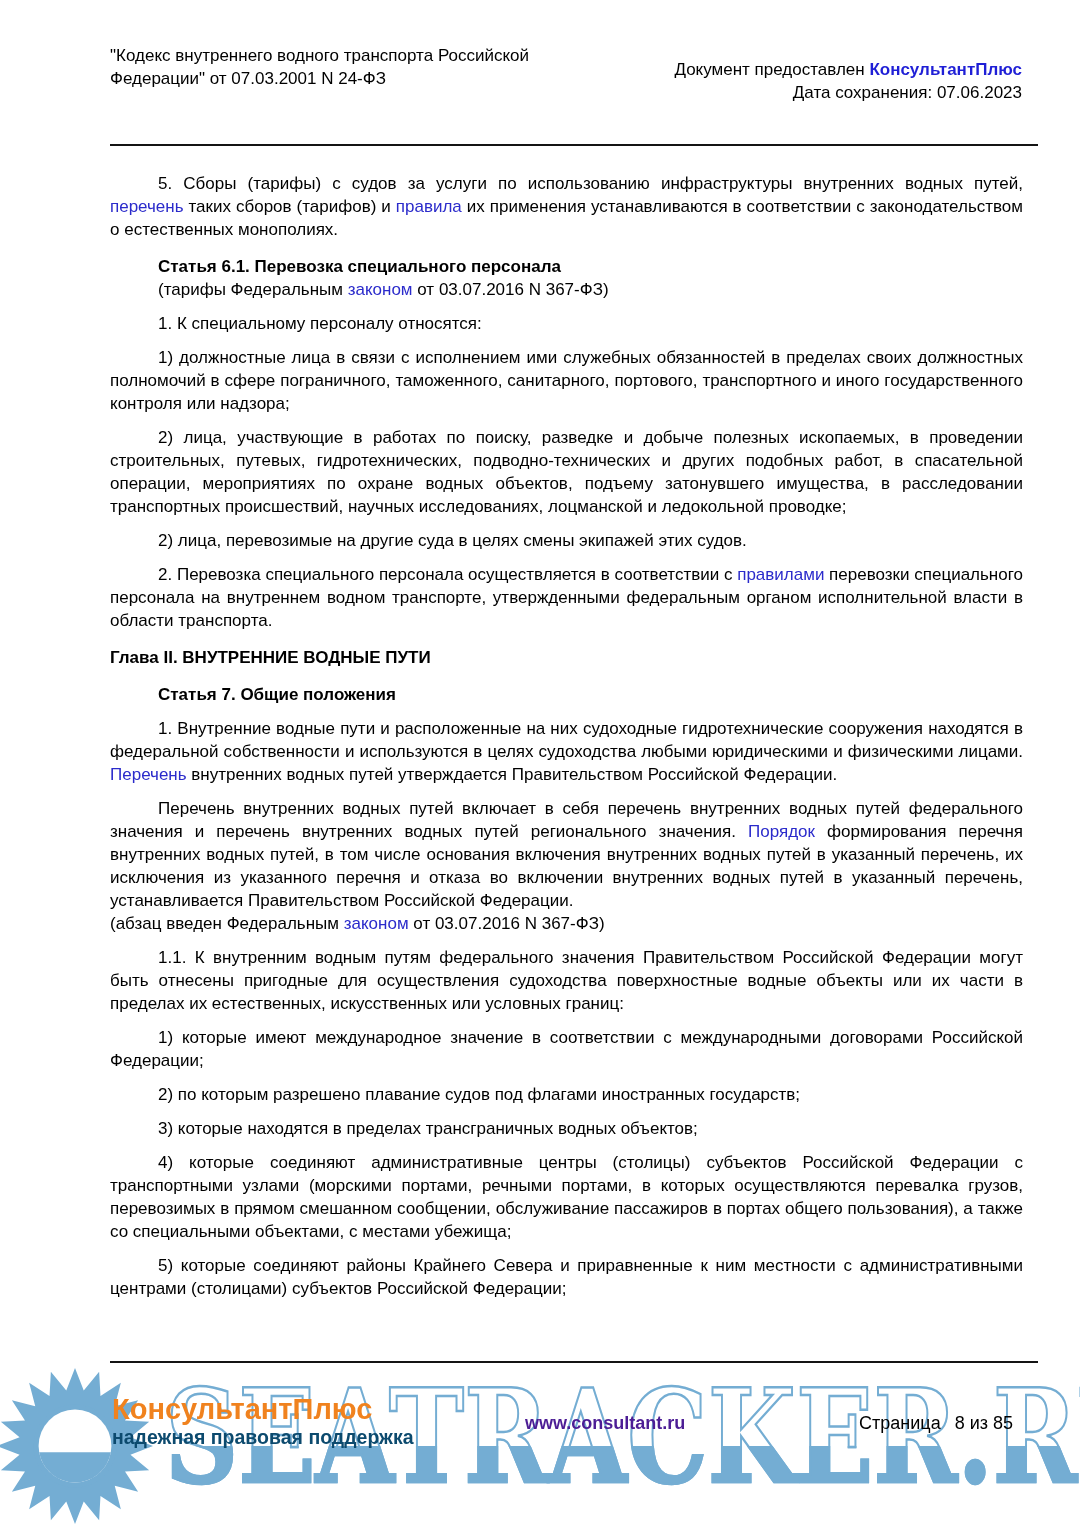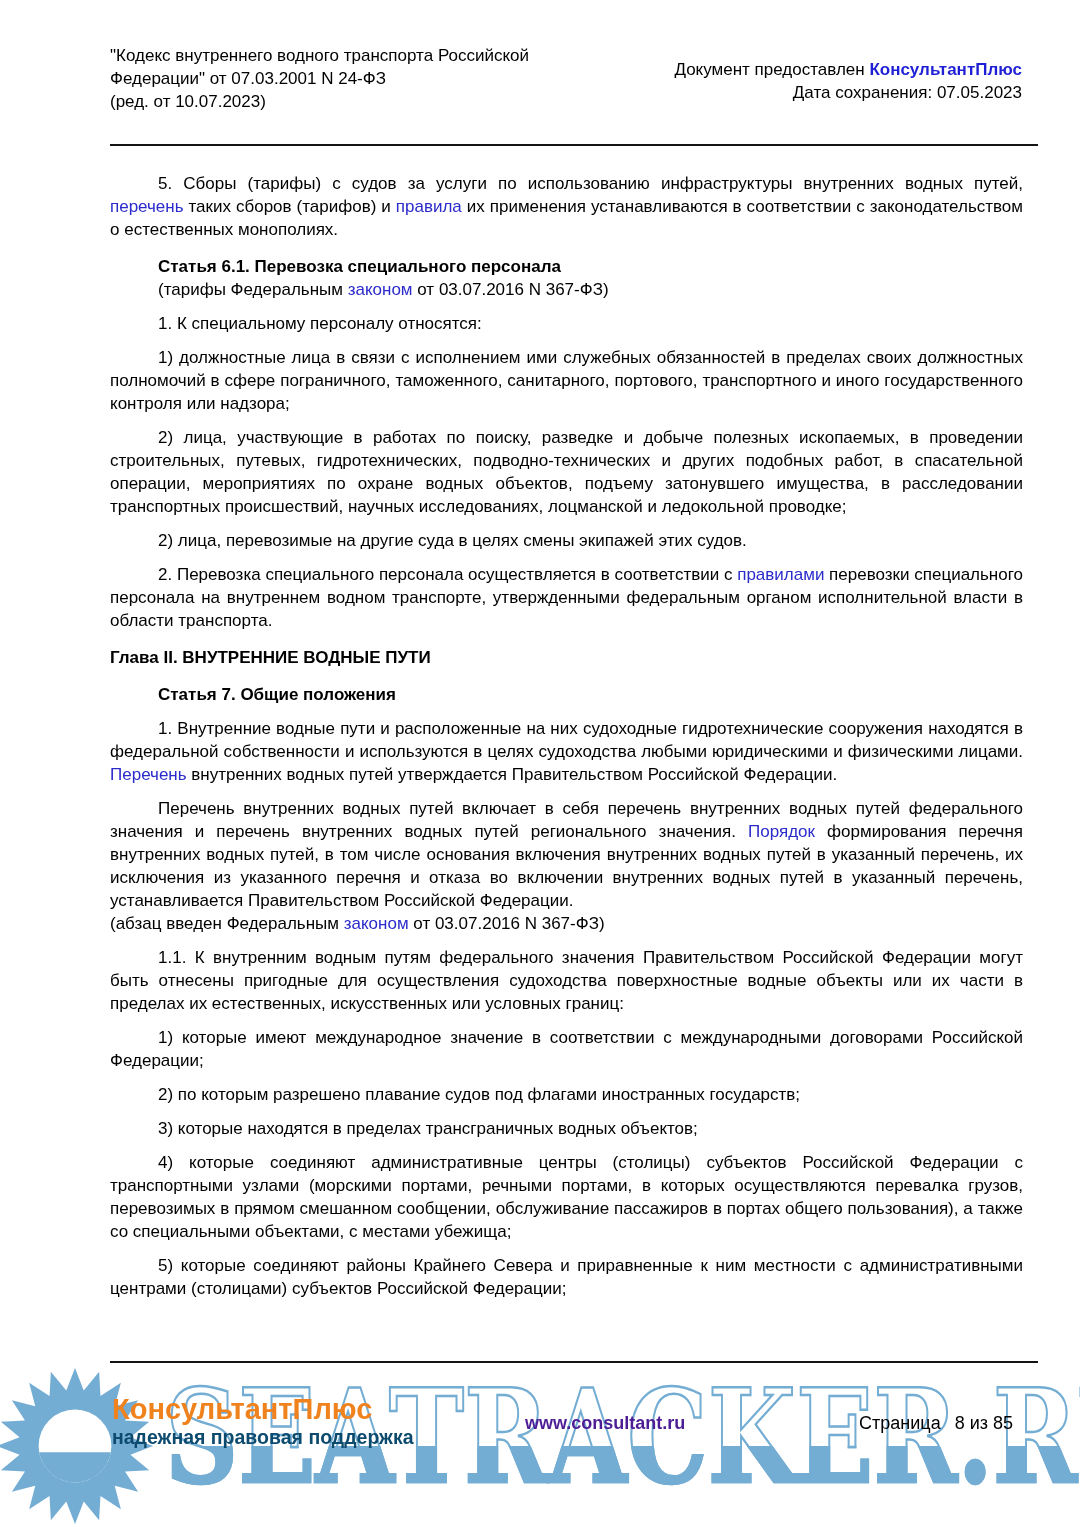--- a/index.html
+++ b/index.html
@@ -58,25 +58,24 @@
   .page-indicator .num { margin-left:14px; }
 </style>
 </head>
 <body>
 
 <div class="page">
 
   <div class="header-left">
     <div>"Кодекс внутреннего водного транспорта Российской</div>
     <div>Федерации" от 07.03.2001 N 24-ФЗ</div>
-    <div>(ред. от 10.07.2023)</div>
   </div>
   <div class="header-right">
     <div><span>Документ предоставлен </span><a class="provider-link">КонсультантПлюс</a></div>
-    <div>Дата сохранения: 07.05.2023</div>
+    <div>Дата сохранения: 07.06.2023</div>
   </div>
   <div class="rule rule-top"></div>
 
   <div class="content">
     <div class="para indent"><span>5. Сборы (тарифы) с судов за услуги по использованию инфраструктуры внутренних водных путей, </span><a class="doc-link">перечень</a><span> таких сборов (тарифов) и </span><a class="doc-link">правила</a><span> их применения устанавливаются в соответствии с законодательством о естественных монополиях.</span></div>
     <div class="para indent head"><span>Статья 6.1. Перевозка специального персонала</span></div>
     <div class="para indent cont"><span>(тарифы Федеральным </span><a class="doc-link">законом</a><span> от 03.07.2016 N 367-ФЗ)</span></div>
     <div class="para indent"><span>1. К специальному персоналу относятся:</span></div>
     <div class="para indent"><span>1) должностные лица в связи с исполнением ими служебных обязанностей в пределах своих должностных полномочий в сфере пограничного, таможенного, санитарного, портового, транспортного и иного государственного контроля или надзора;</span></div>
     <div class="para indent"><span>2) лица, участвующие в работах по поиску, разведке и добыче полезных ископаемых, в проведении строительных, путевых, гидротехнических, подводно-технических и других подобных работ, в спасательной операции, мероприятиях по охране водных объектов, подъему затонувшего имущества, в расследовании транспортных происшествий, научных исследованиях, лоцманской и ледокольной проводке;</span></div>

